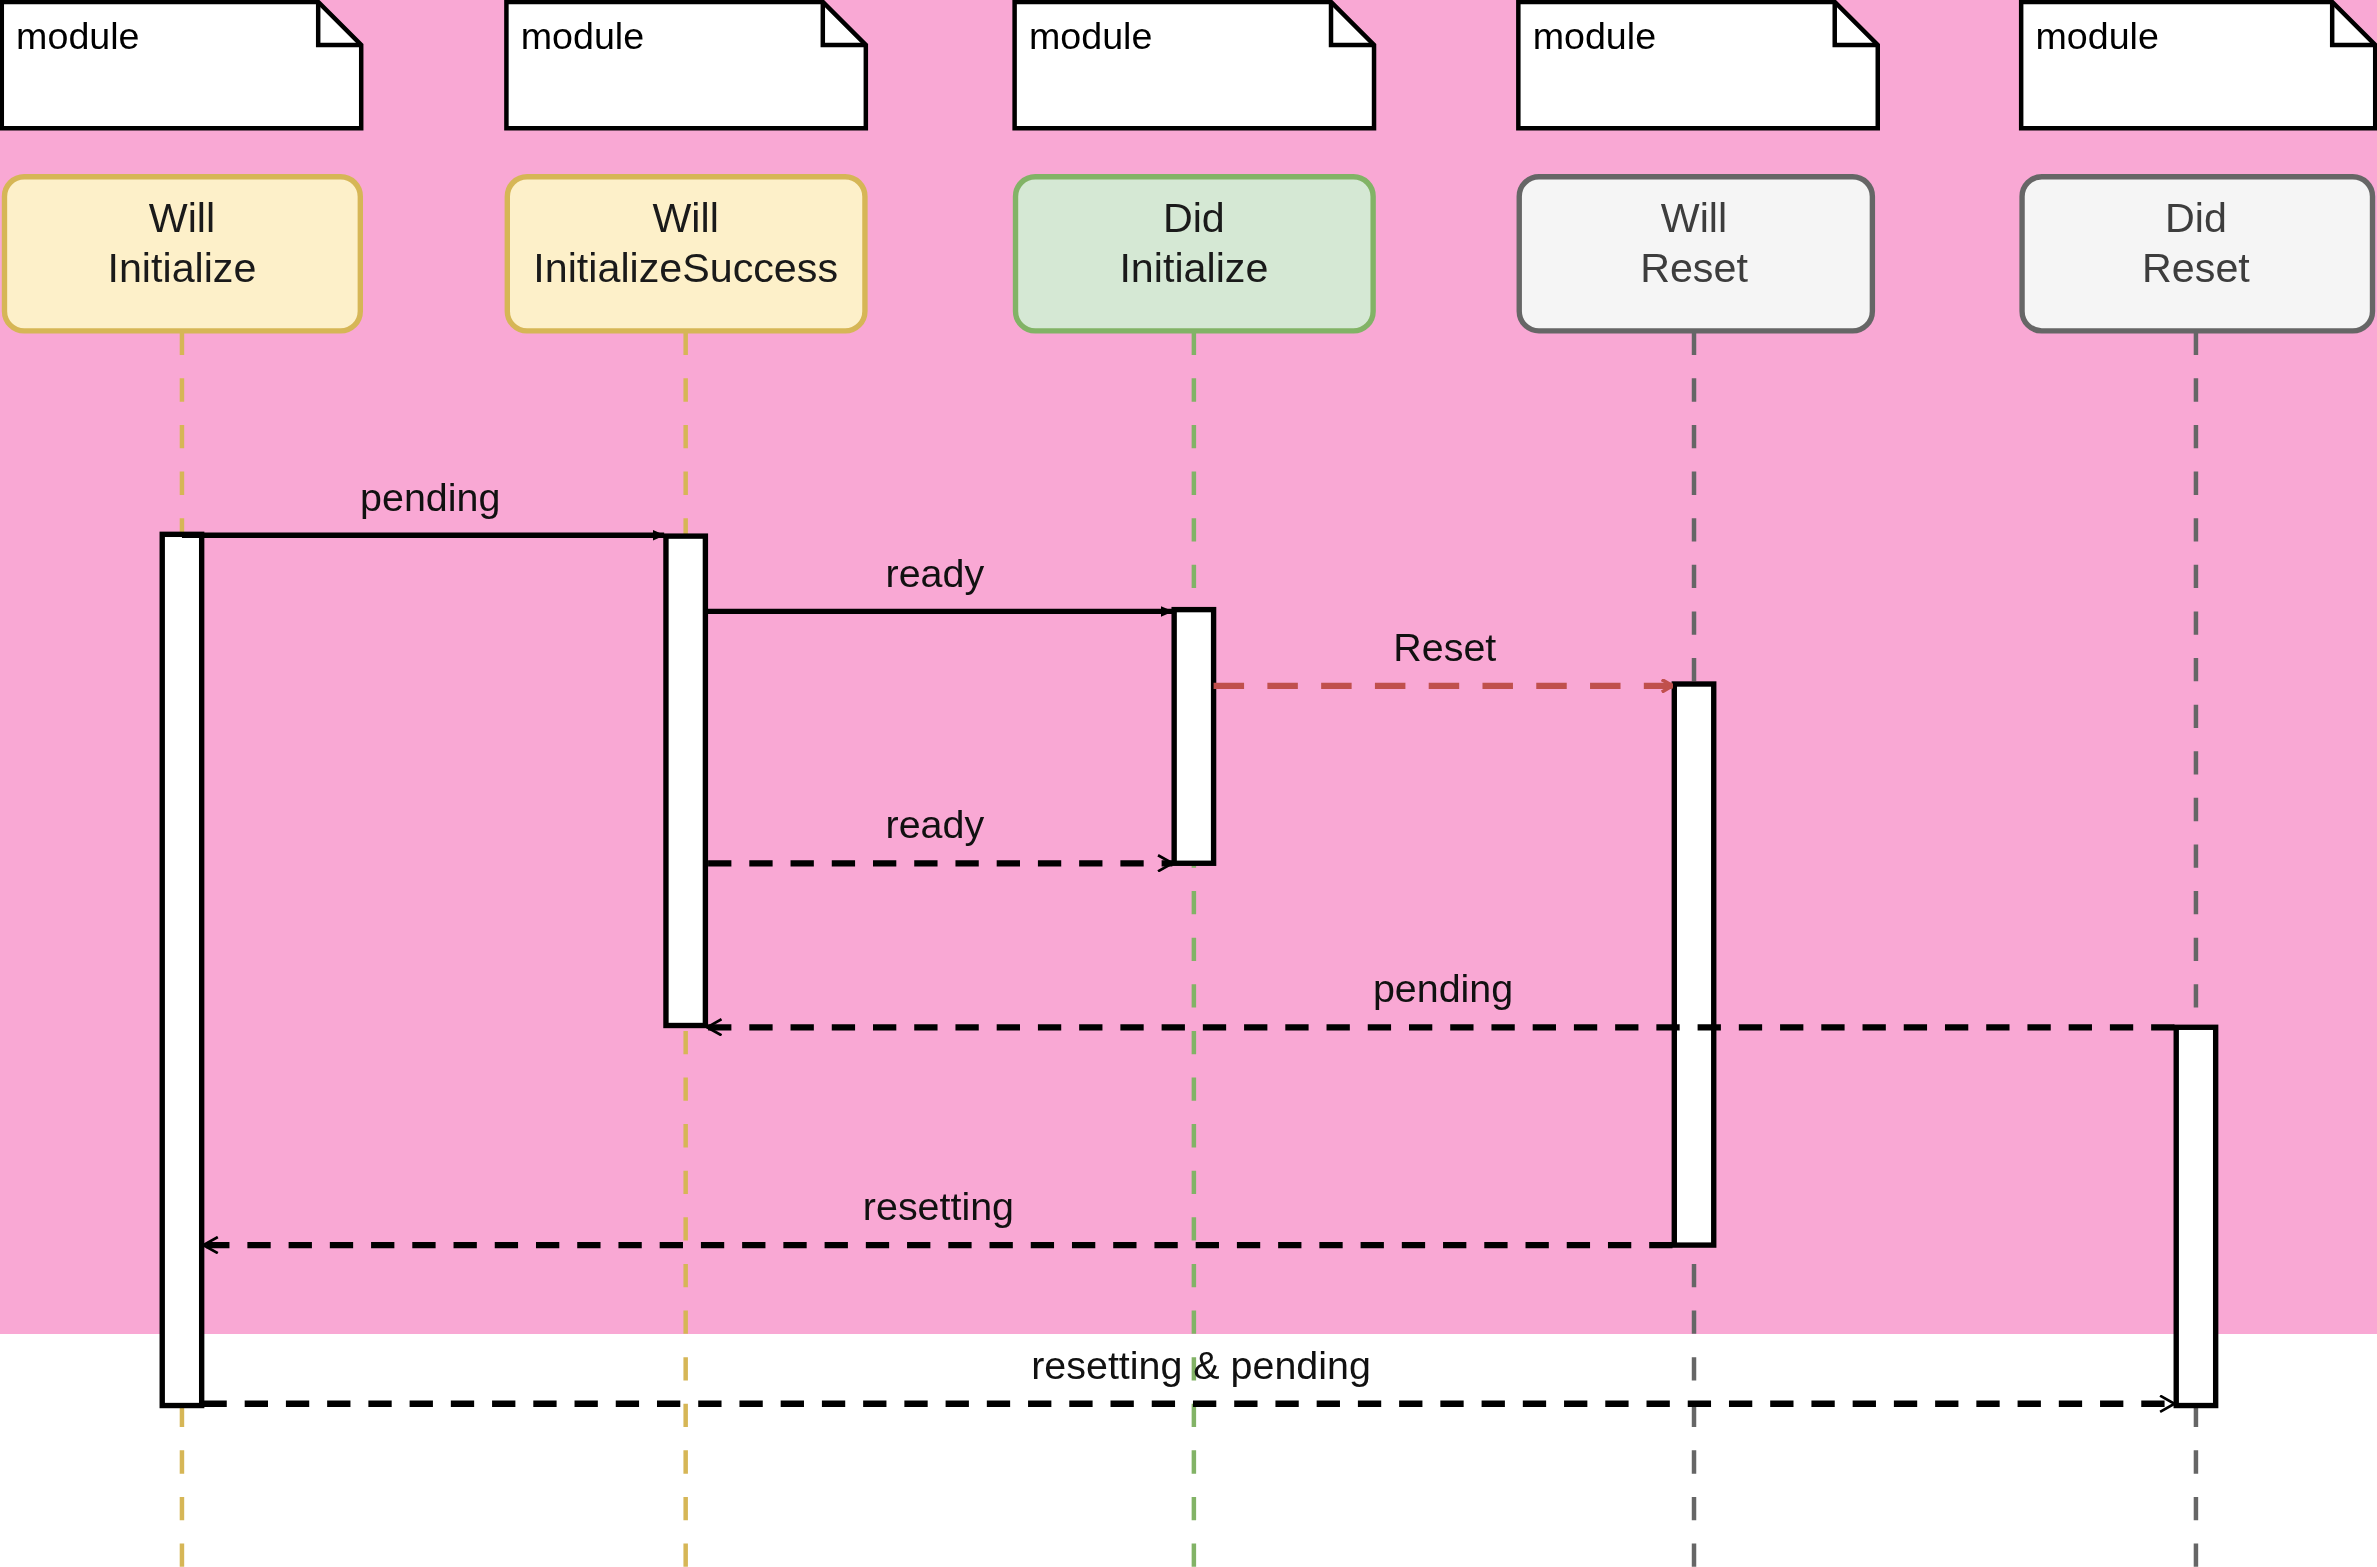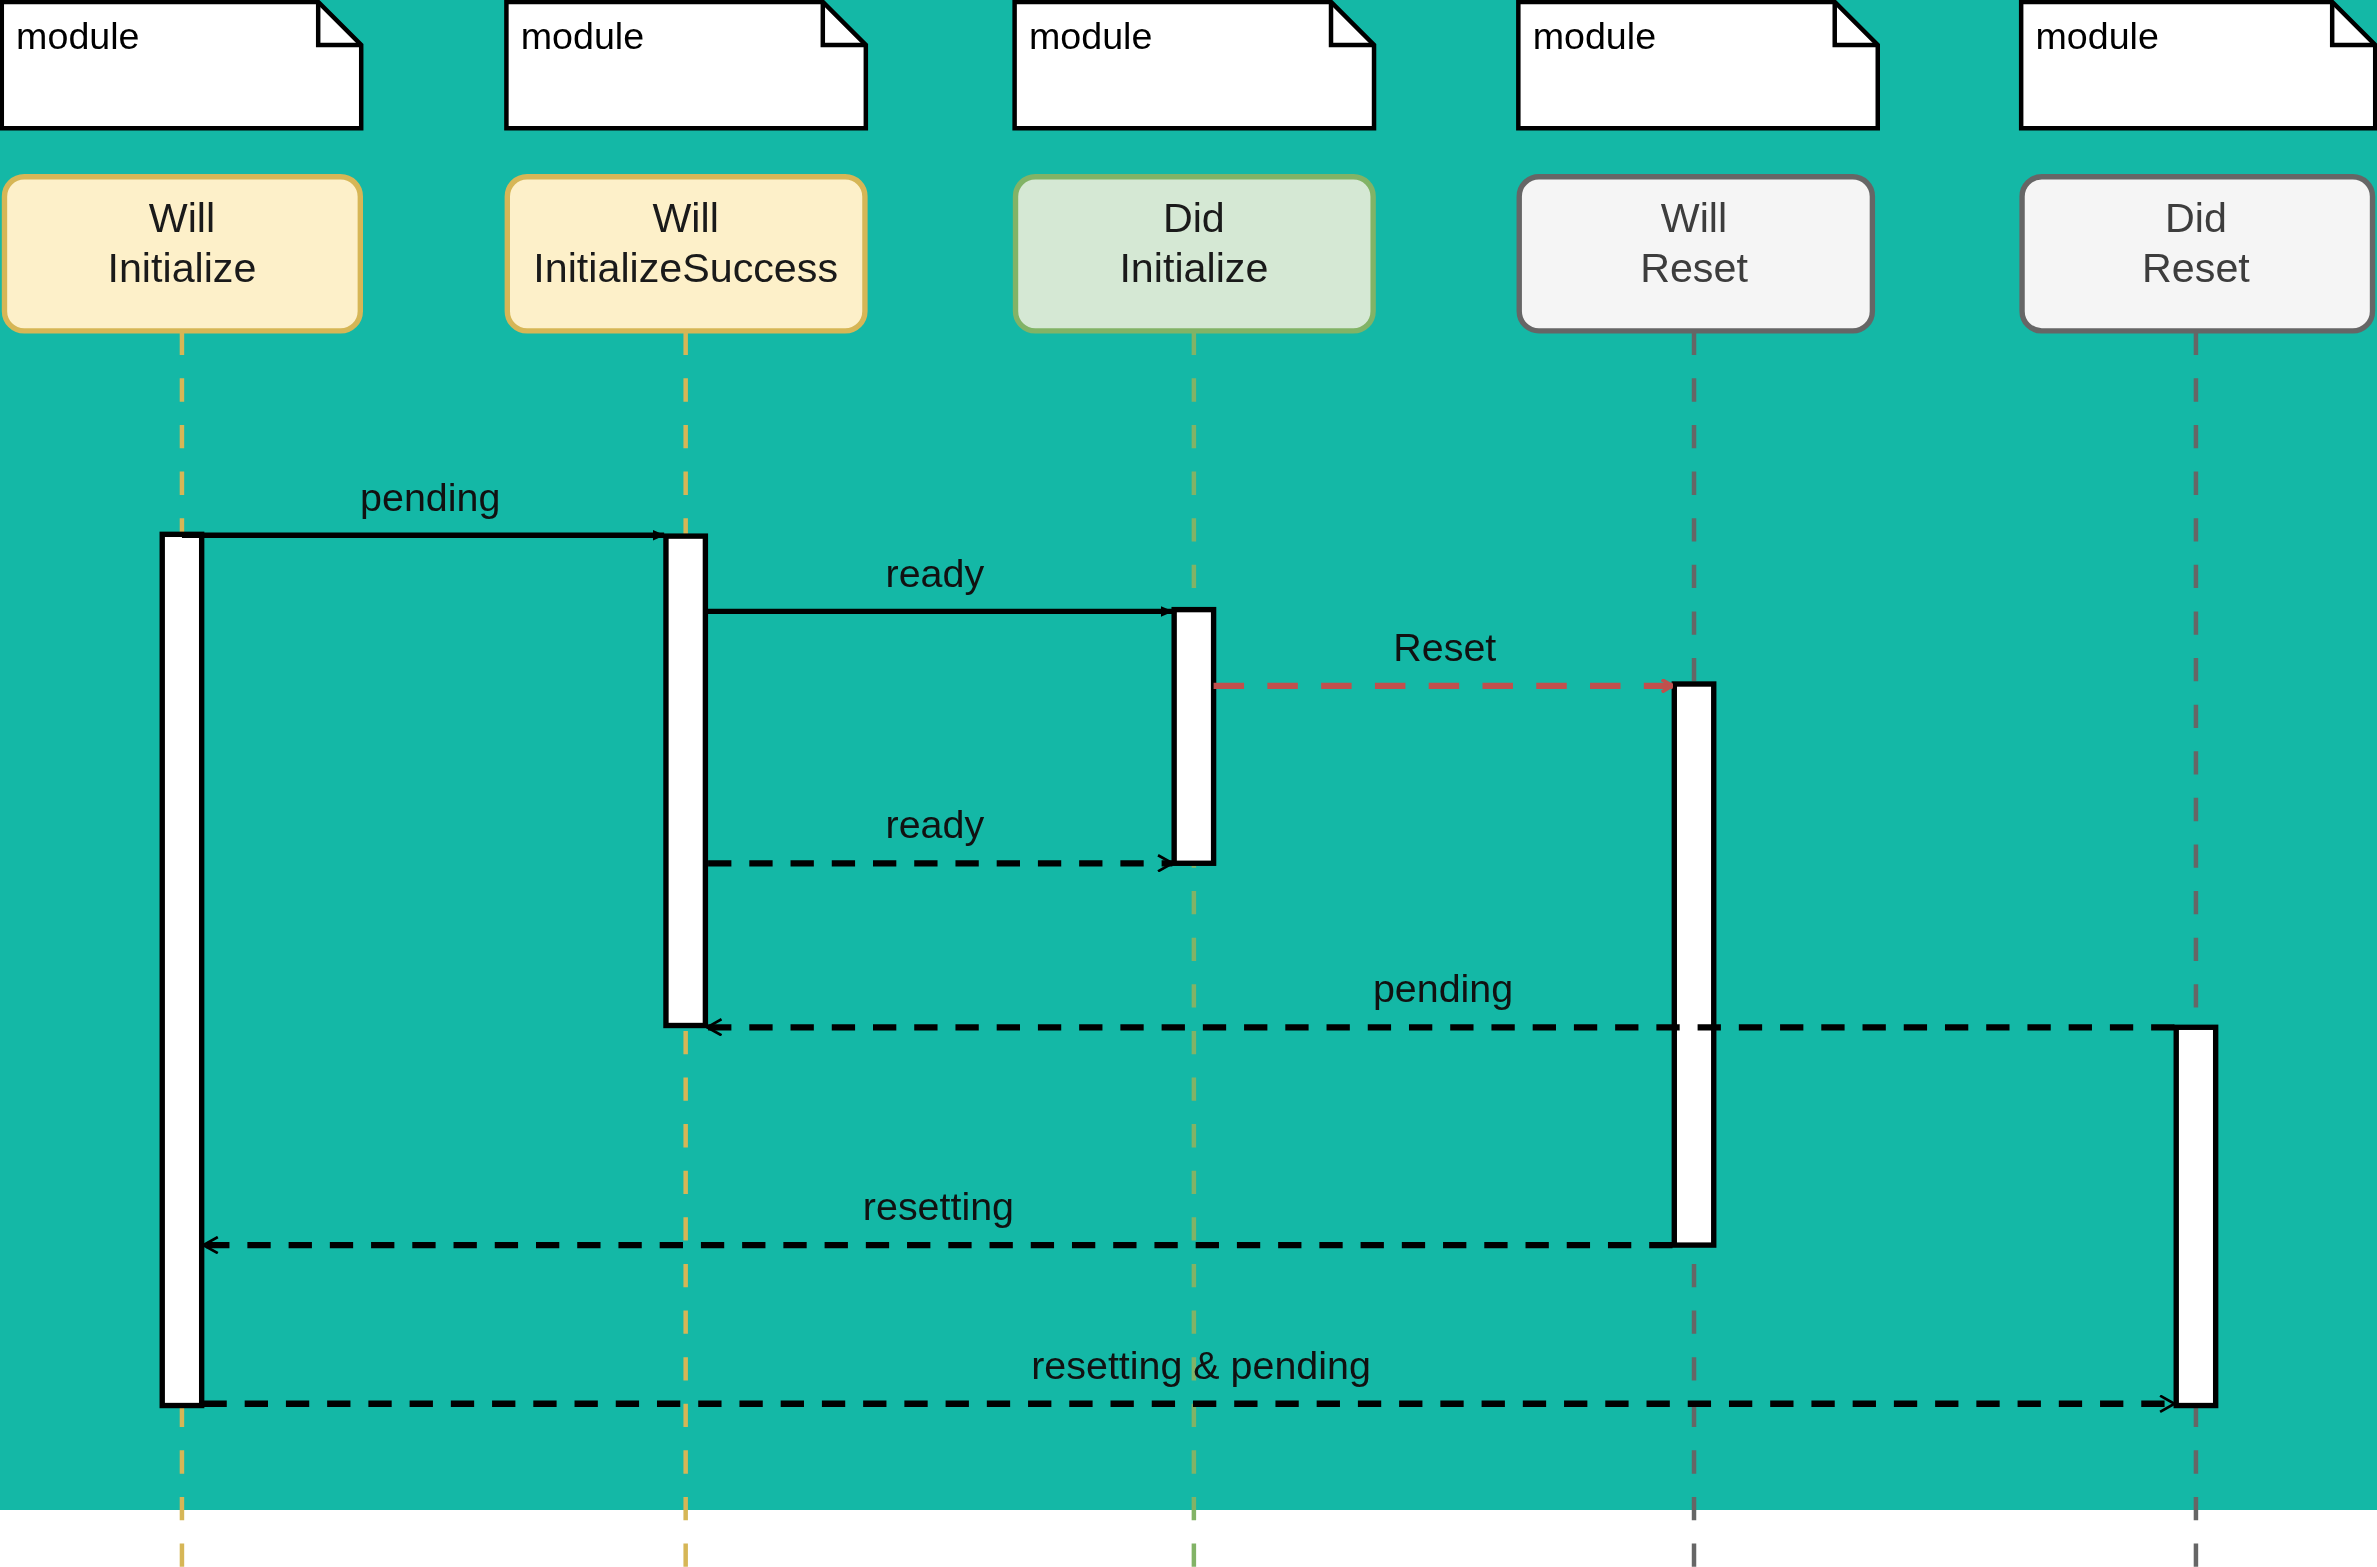--- a/index.html
+++ b/index.html
@@ -9,22 +9,22 @@
   }
   body {
     font-family: "Liberation Sans", sans-serif;
     width: 2377px;
     height: 1567px;
     overflow: hidden;
   }
   #diagram-root {
     position: relative;
     width: 2377px;
-    height: 1510px;
-    background: #14b8a6;
+    height: 1334px;
+    background: #f9a8d4;
   }
   svg#seq-svg {
     position: absolute;
     top: 0;
     left: 0;
     width: 2377px;
     height: 1567px;
     display: block;
   }
   .note-label {

